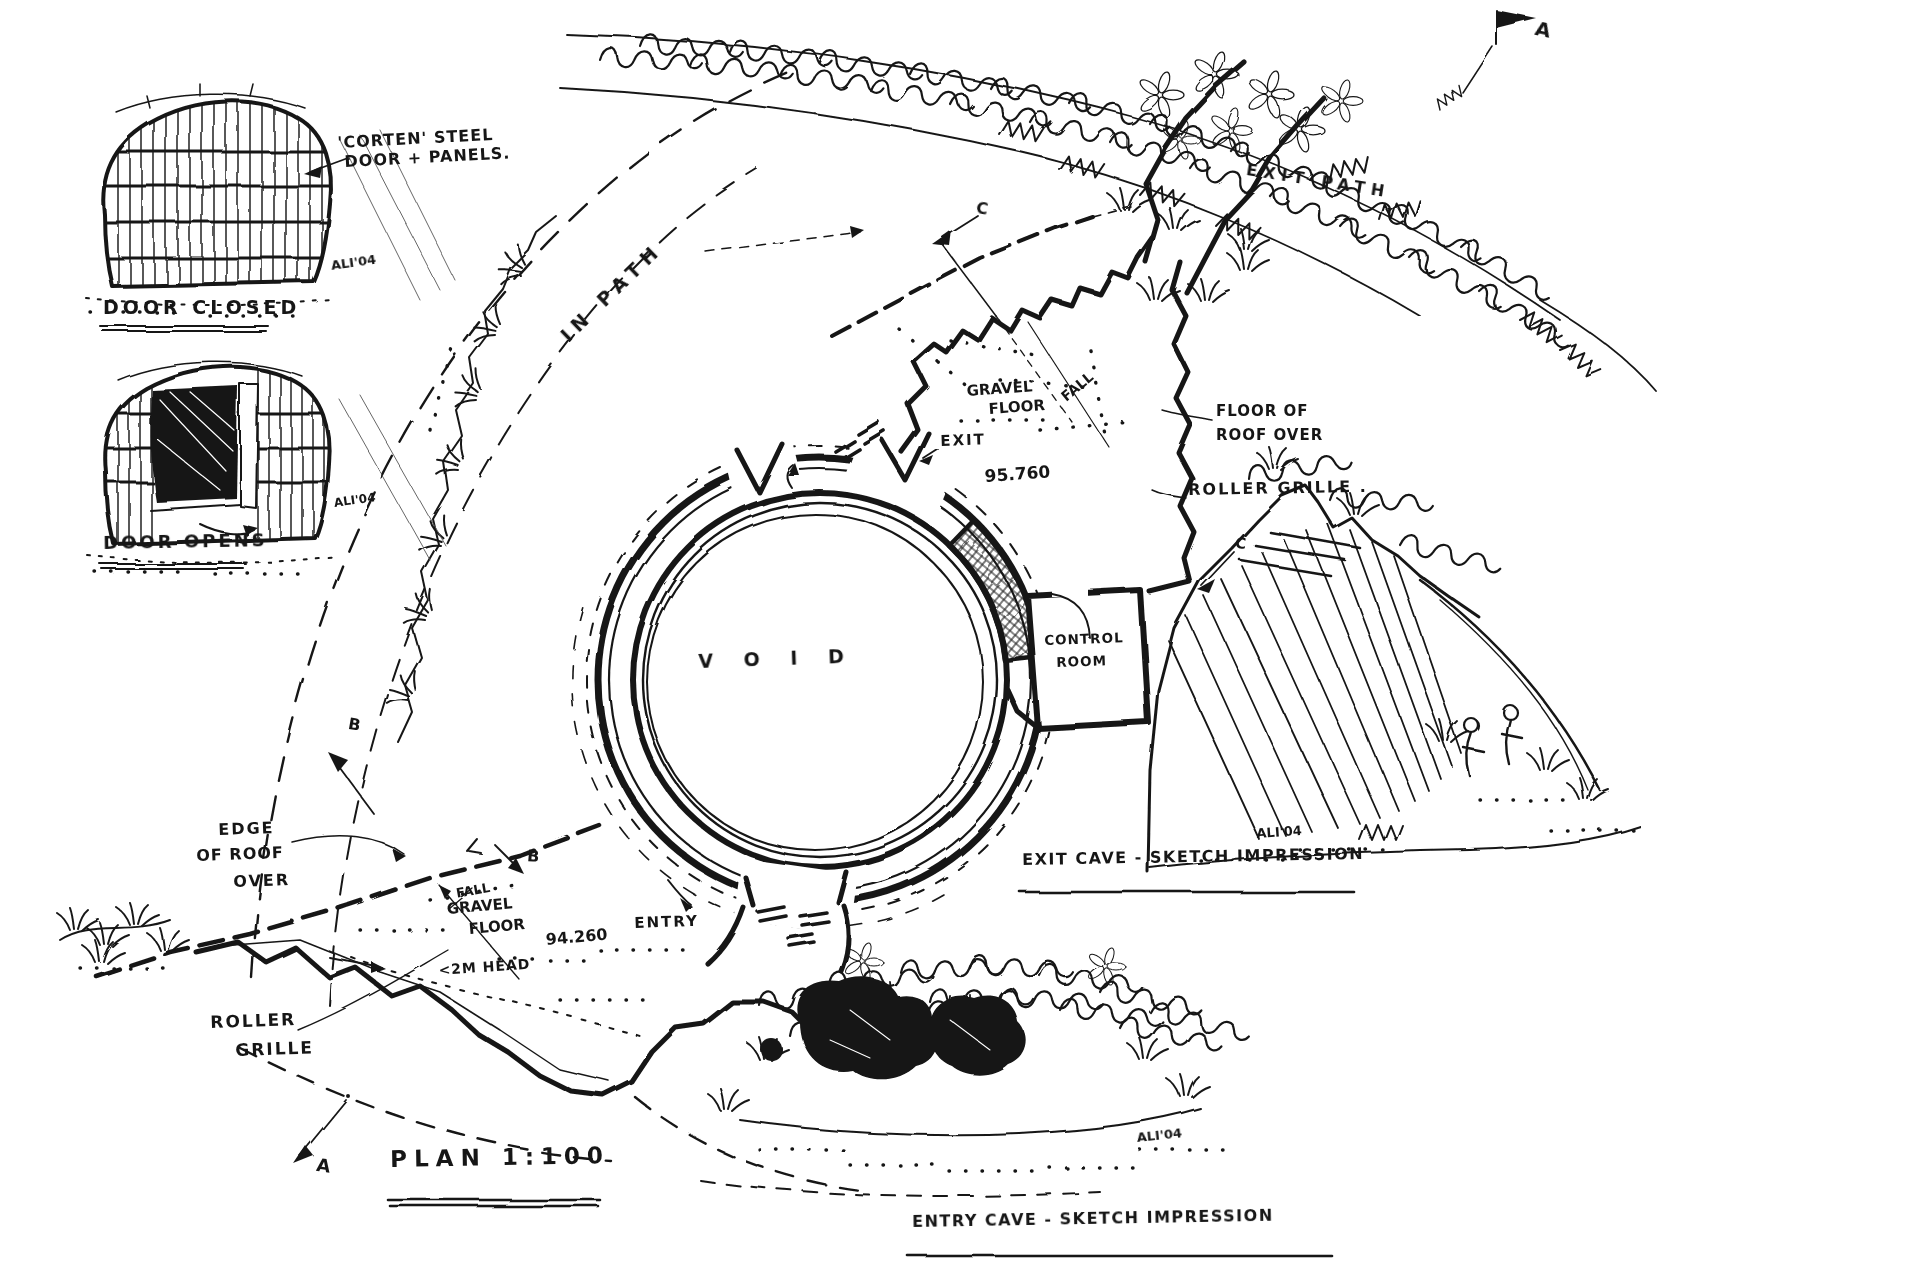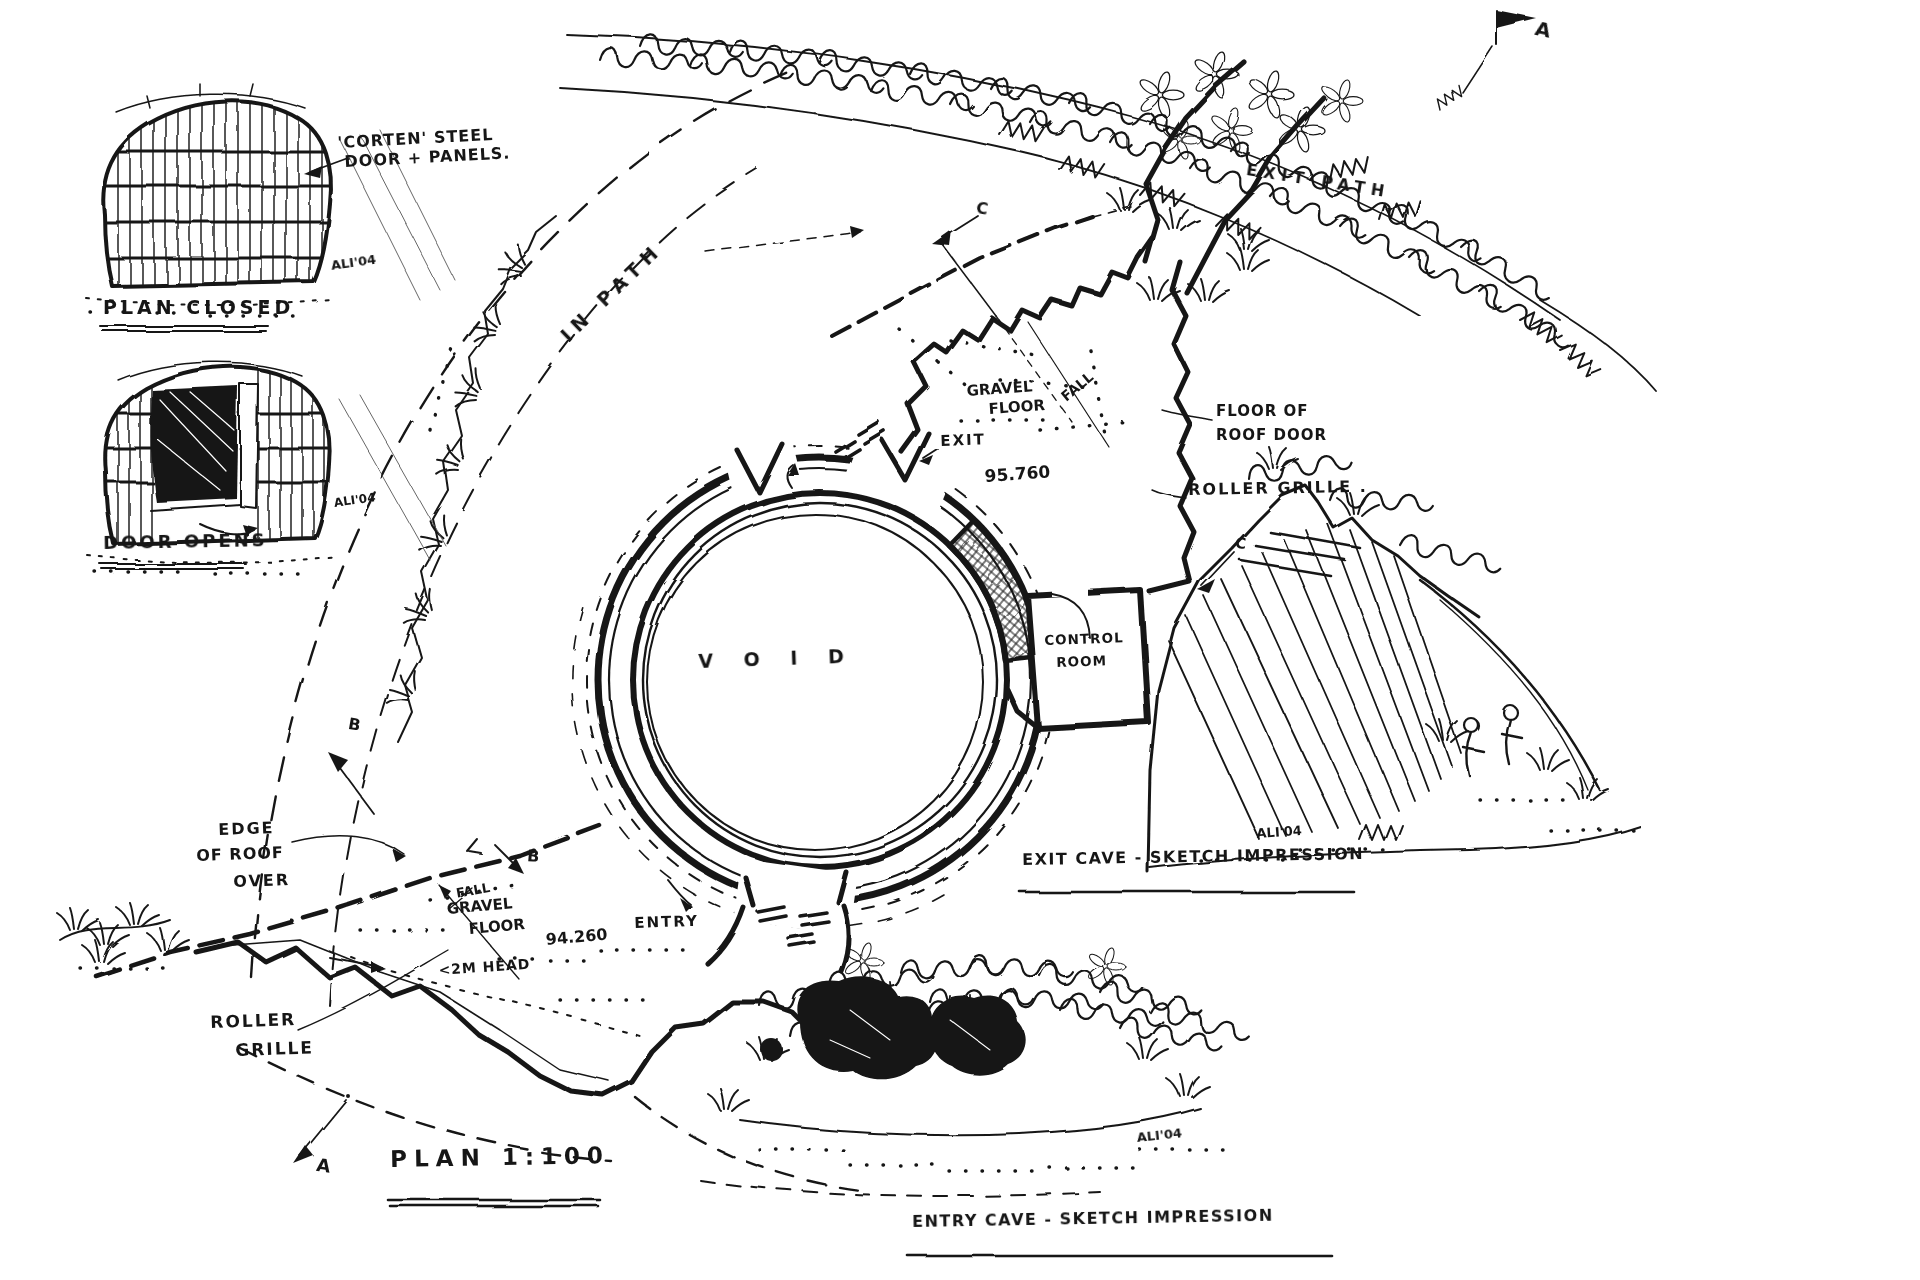--- a/index.html
+++ b/index.html
@@ -355,35 +355,35 @@
     <path d="M100,564 H246 M102,569 H244" stroke-width="2"></path>
     <path d="M388,1200 H600 M390,1206 H598" stroke-width="2.6"></path>
     <path d="M1020,892 H1354" stroke-width="2.6"></path>
     <path d="M908,1256 H1332" stroke-width="2.6"></path>
   </g>
 </g>
 </svg>
 
 <div class="lb" style="left:337px;top:133px;font-size:16px;letter-spacing:1px;transform:rotate(-3deg)">'CORTEN' STEEL</div>
 <div class="lb" style="left:344px;top:152px;font-size:16px;letter-spacing:1px;transform:rotate(-3deg)">DOOR + PANELS.</div>
-<div class="lb" style="left:103px;top:296px;font-size:19px;letter-spacing:4px">PLAN CLOSED</div>
+<div class="lb" style="left:103px;top:296px;font-size:19px;letter-spacing:4px">DOOR CLOSED</div>
 <div class="lb" style="left:330px;top:258px;font-size:13px;transform:rotate(-8deg)">ALI'04</div>
 <div class="lb" style="left:103px;top:532px;font-size:18px;letter-spacing:3px;transform:rotate(-1deg)">DOOR OPENS</div>
 <div class="lb" style="left:333px;top:496px;font-size:12px;transform:rotate(-8deg)">ALI'04</div>
 <div class="lb" style="left:556px;top:330px;font-size:19px;letter-spacing:7px;transform:rotate(-44deg)">IN PATH</div>
 <div class="lb" style="left:1248px;top:160px;font-size:16px;letter-spacing:6px;transform:rotate(9deg)">EXIT PATH</div>
 <div class="lb" style="left:1538px;top:16px;font-size:20px;transform:rotate(12deg)">A</div>
 <div class="lb" style="left:978px;top:198px;font-size:16px;transform:rotate(10deg)">C</div>
 <div class="lb" style="left:966px;top:382px;font-size:15px;transform:rotate(-4deg)">GRAVEL</div>
 <div class="lb" style="left:988px;top:400px;font-size:15px;transform:rotate(-4deg)">FLOOR</div>
 <div class="lb" style="left:1058px;top:392px;font-size:14px;transform:rotate(-40deg)">FALL</div>
 <div class="lb" style="left:940px;top:432px;font-size:15px;letter-spacing:2px;transform:rotate(-2deg)">EXIT</div>
 <div class="lb" style="left:984px;top:466px;font-size:17px;transform:rotate(-4deg)">95.760</div>
 <div class="lb" style="left:1216px;top:402px;font-size:15px;letter-spacing:1px">FLOOR OF</div>
-<div class="lb" style="left:1216px;top:426px;font-size:15px;letter-spacing:1px">ROOF DOOR</div>
+<div class="lb" style="left:1216px;top:426px;font-size:15px;letter-spacing:1px">ROOF OVER</div>
 <div class="lb" style="left:1188px;top:480px;font-size:16px;letter-spacing:2px;transform:rotate(-1deg)">ROLLER GRILLE .</div>
 <div class="lb" style="left:1236px;top:534px;font-size:15px;transform:rotate(5deg)">C</div>
 <div class="lb" style="left:1044px;top:632px;font-size:13.5px;letter-spacing:1px;transform:rotate(-2deg)">CONTROL</div>
 <div class="lb" style="left:1056px;top:654px;font-size:13.5px;letter-spacing:1px;transform:rotate(-2deg)">ROOM</div>
 <div class="lb" style="left:698px;top:650px;font-size:19px;letter-spacing:12px;transform:rotate(-2deg)">V O I D</div>
 <div class="lb" style="left:350px;top:714px;font-size:16px;transform:rotate(10deg)">B</div>
 <div class="lb" style="left:218px;top:820px;font-size:16px;letter-spacing:2px;transform:rotate(-2deg)">EDGE</div>
 <div class="lb" style="left:196px;top:846px;font-size:16px;letter-spacing:1px;transform:rotate(-2deg)">OF ROOF</div>
 <div class="lb" style="left:233px;top:872px;font-size:16px;letter-spacing:2px;transform:rotate(-2deg)">OVER</div>
 <div class="lb" style="left:455px;top:886px;font-size:13px;transform:rotate(-10deg)">FALL</div>

